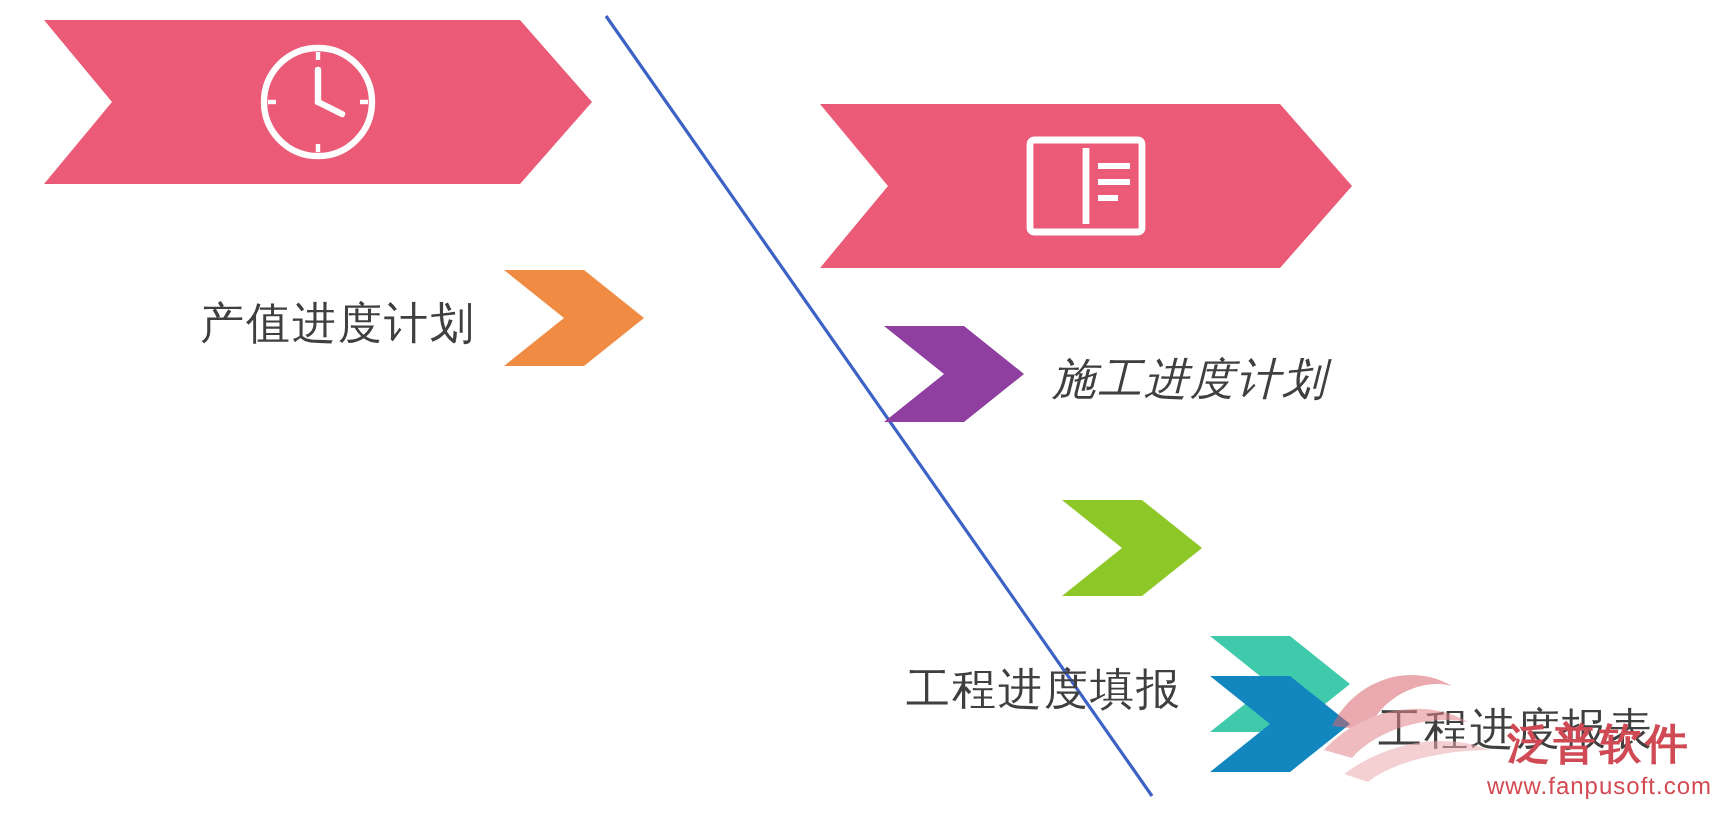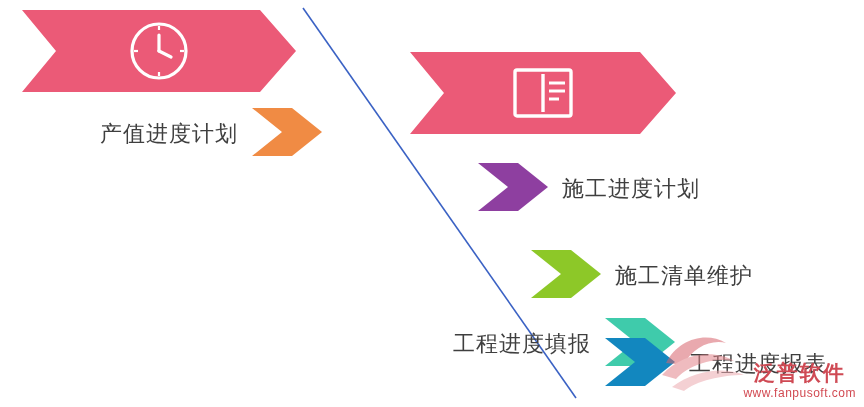--- a/index.html
+++ b/index.html
@@ -130,46 +130,45 @@
     </svg>
     <svg class="banner-icon" width="66" height="58" viewBox="0 0 66 58">
       <rect x="5" y="6" width="56" height="46" rx="2" fill="none" stroke="#ffffff" stroke-width="3.4"></rect>
       <line x1="33" y1="10" x2="33" y2="48" stroke="#ffffff" stroke-width="3.4"></line>
       <line x1="39" y1="19" x2="55" y2="19" stroke="#ffffff" stroke-width="3"></line>
       <line x1="39" y1="27" x2="55" y2="27" stroke="#ffffff" stroke-width="3"></line>
       <line x1="39" y1="35" x2="49" y2="35" stroke="#ffffff" stroke-width="3"></line>
     </svg>
   </div>
 
-  <div class="row left-label" id="row-0" style="left: 100px; top: 108px;">
+  <div class="row left-label" id="row-0" style="left: 100px; top: 135px;">
     <span class="label pad-right">产值进度计划</span>
     <span class="chev">
       <svg id="chev-0" viewBox="0 0 70 48" preserveAspectRatio="none" width="70" height="48">
         <polygon points="0,0 40,0 70,24 40,48 0,48 30,24" fill="#f08b44"></polygon>
       </svg>
     </span>
   </div>
 
-  <div class="row right-label" id="row-1" style="left: 478px; top: 163px;">
+  <div class="row right-label" id="row-1" style="left: 442px; top: 163px; font-style: italic;">
     <span class="chev">
       <svg id="chev-1" viewBox="0 0 70 48" preserveAspectRatio="none" width="70" height="48">
         <polygon points="0,0 40,0 70,24 40,48 0,48 30,24" fill="#8e3fa0"></polygon>
       </svg>
     </span>
     <span class="label pad-left">施工进度计划</span>
   </div>
 
 
   <div class="row right-label" id="row-3" style="left: 531px; top: 250px;">
     <span class="chev">
       <svg id="chev-3" viewBox="0 0 70 48" preserveAspectRatio="none" width="70" height="48">
         <polygon points="0,0 40,0 70,24 40,48 0,48 30,24" fill="#8dc828"></polygon>
       </svg>
     </span>
-    <span class="label pad-left">施工清单维护</span>
   </div>
 
   <div class="row left-label" id="row-4" style="left: 427px; top: 318px; margin-left: 26px;">
     <span class="label pad-right">工程进度填报</span>
     <span class="chev">
       <svg id="chev-4" viewBox="0 0 70 48" preserveAspectRatio="none" width="70" height="48">
         <polygon points="0,0 40,0 70,24 40,48 0,48 30,24" fill="#3fcbab"></polygon>
       </svg>
     </span>
   </div>

